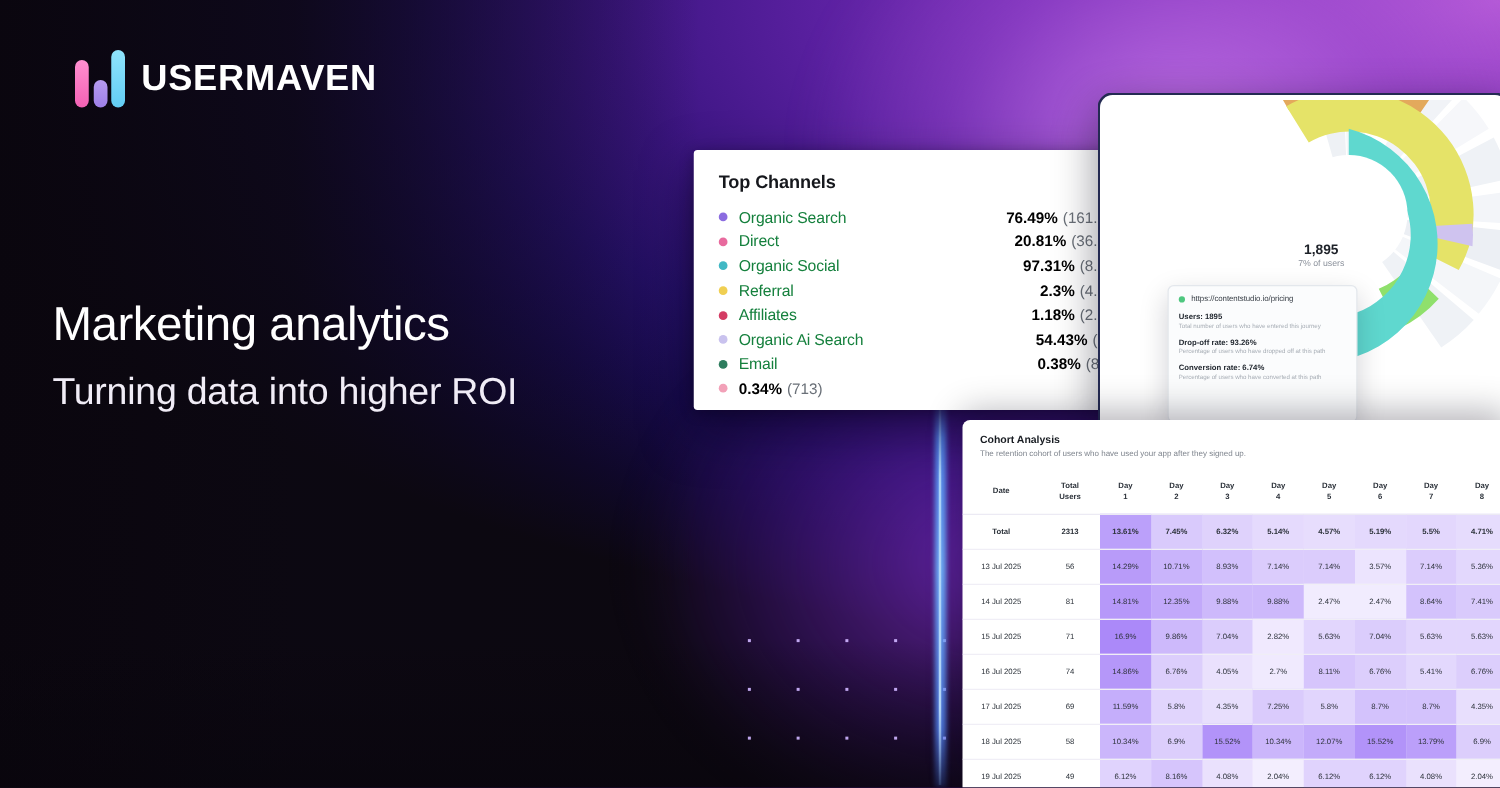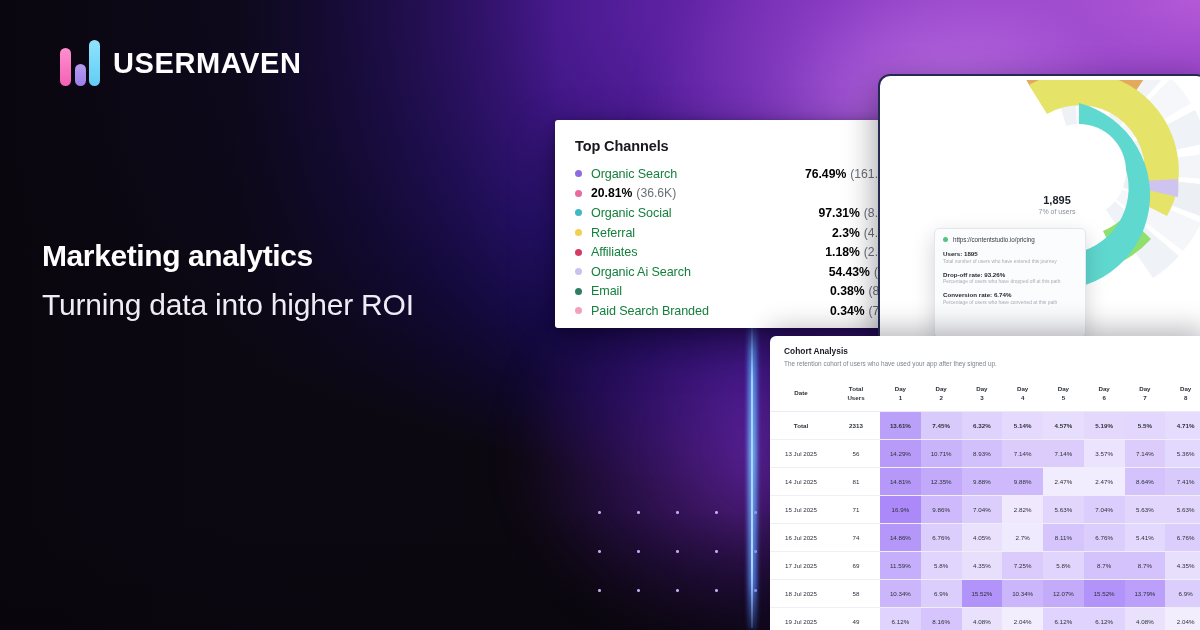--- a/index.html
+++ b/index.html
@@ -57,21 +57,21 @@
   #logo { position:absolute; left:60px; top:40px; display:flex; align-items:center; gap:13px; }
   .logo-bars { display:flex; align-items:flex-end; gap:3.5px; height:46px; }
   .lb { width:11px; border-radius:6px; }
   .lb1 { height:38px; background:linear-gradient(180deg,#ff8fd0,#f361b4); }
   .lb2 { height:22px; background:linear-gradient(180deg,#b69bf0,#9d7fe8); }
   .lb3 { height:46px; background:linear-gradient(180deg,#8fe3fb,#62cdf4); }
   .logo-text { color:#fff; font-size:29px; font-weight:700; letter-spacing:.6px; }
 
   
   #headline { position:absolute; left:42px; top:240px; width:520px; }
-  .h-title { color:#ffffff; font-size:30px; font-weight:700; letter-spacing:-.4px; line-height:1.08; }
+  .h-title { color:#ffffff; font-size:38px; font-weight:400; letter-spacing:-.4px; line-height:1.08; }
   .h-sub { color:#f0ecf6; font-size:30px; font-weight:400; margin-top:16px; letter-spacing:-.2px; }
 
   
   #channels {
     position:absolute; left:555px; top:120px; width:362px; height:208px;
     background:#ffffff; border-radius:3px;
     box-shadow:0 16px 40px rgba(5,2,20,.52), 0 2px 10px rgba(5,2,20,.3);
     padding:18px 20px 10px 20px;
   }
   .ch-title { font-size:14.5px; font-weight:700; color:#16181d; margin-bottom:10px; letter-spacing:-.1px; }
@@ -166,20 +166,21 @@
   <div class="ch-title">Top Channels</div>
   <div id="ch-rows">
       <div class="ch-row">
         <span class="ch-dot" style="background:#8b6ce0"></span>
         <span class="ch-name">Organic Search</span>
         <span class="ch-val">76.49%</span>
         <span class="ch-cnt">(161.5K)</span>
       </div>
       <div class="ch-row">
         <span class="ch-dot" style="background:#e86a9e"></span>
+        <span class="ch-name">Direct</span>
         <span class="ch-val">20.81%</span>
         <span class="ch-cnt">(36.6K)</span>
       </div>
       <div class="ch-row">
         <span class="ch-dot" style="background:#41b8c4"></span>
         <span class="ch-name">Organic Social</span>
         <span class="ch-val">97.31%</span>
         <span class="ch-cnt">(8.1K)</span>
       </div>
       <div class="ch-row">
@@ -201,21 +202,20 @@
         <span class="ch-cnt">(2K)</span>
       </div>
       <div class="ch-row">
         <span class="ch-dot" style="background:#2e7d5e"></span>
         <span class="ch-name">Email</span>
         <span class="ch-val">0.38%</span>
         <span class="ch-cnt">(804)</span>
       </div>
       <div class="ch-row">
         <span class="ch-dot" style="background:#f2a1b8"></span>
-        <span class="ch-name">Paid Search Branded</span>
         <span class="ch-val">0.34%</span>
         <span class="ch-cnt">(713)</span>
       </div>
     </div>
 </div>
 
 <div id="sunburst-panel">
   <div class="inner">
     <div class="sb-wrap">
       <svg width="286" height="286" viewBox="0 0 286 286" aria-hidden="true">

